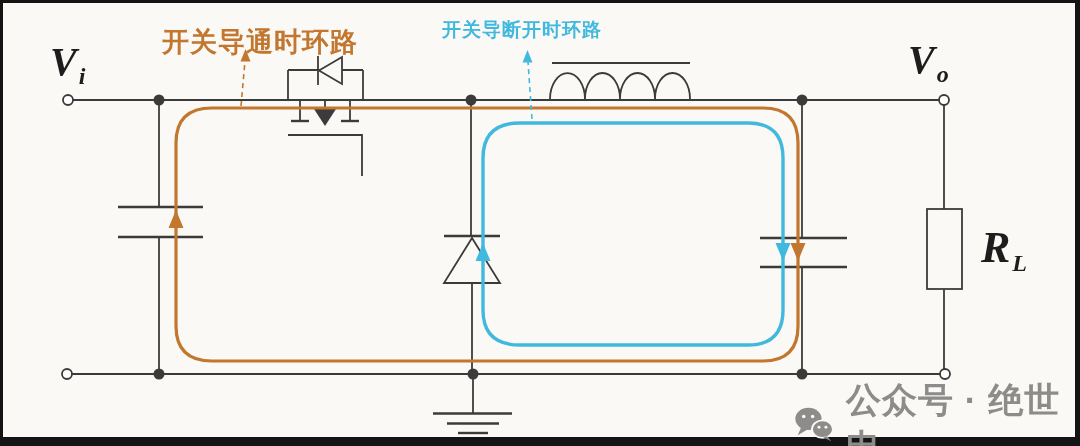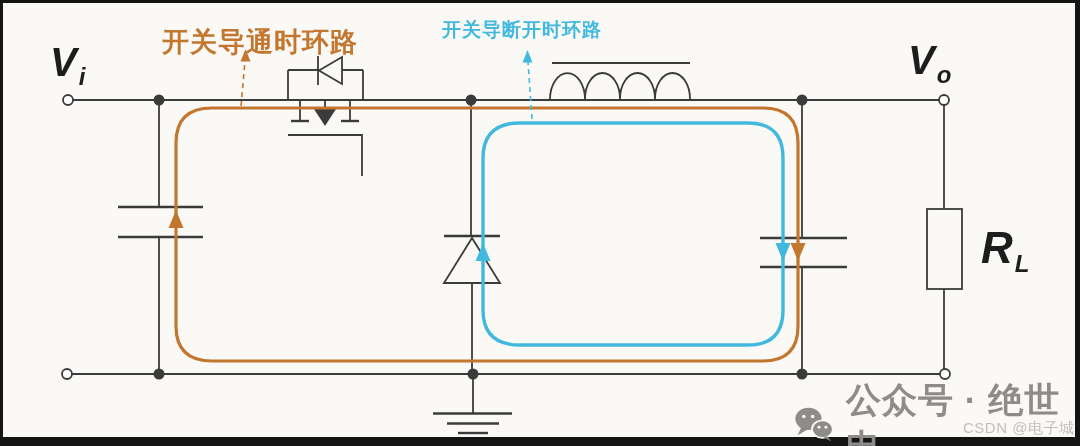--- a/index.html
+++ b/index.html
@@ -30,21 +30,21 @@
   .terminal{fill:#ffffff;stroke:var(--wire);stroke-width:1.8;}
   .device{fill:var(--background);stroke:var(--wire);stroke-width:1.8;}
   .loop-on{stroke:var(--on-loop);stroke-width:3.2;fill:none;}
   .loop-off{stroke:var(--off-loop);stroke-width:3.4;fill:none;}
   .arrow-on{fill:var(--on-loop);stroke:none;}
   .arrow-off{fill:var(--off-loop);stroke:none;}
   .leader-on{stroke:var(--on-loop);stroke-width:1.6;stroke-dasharray:5 4;fill:none;}
   .leader-off{stroke:var(--off-loop);stroke-width:1.6;stroke-dasharray:5 4;fill:none;}
   .lbl{position:absolute;white-space:nowrap;line-height:1;}
   .vlabel{
-    font-family:Liberation Sans, sans-serif;
+    font-family:Liberation Serif, serif;
     font-style:italic;font-weight:bold;
     font-size:40px;color:#1d1d1d;
   }
   .vlabel sub{font-size:24px;vertical-align:baseline;position:relative;top:9px;left:2px;}
   .loop-caption{font-weight:600;letter-spacing:1px;}
   .caption-on{color:var(--on-loop);font-size:27px;}
   .caption-off{color:var(--off-loop);font-size:19px;}
   .watermark-row{
     position:absolute;left:793px;top:377px;
     display:flex;align-items:center;gap:10px;
@@ -175,14 +175,13 @@
       <polygon points="9,22 5,31 16,24.5" fill="var(--watermark)"></polygon>
       <circle cx="11.5" cy="11" r="1.9" fill="var(--background)"></circle>
       <circle cx="21" cy="11" r="1.9" fill="var(--background)"></circle>
       <ellipse cx="31.5" cy="24.5" rx="11.2" ry="9.4" fill="var(--watermark)" stroke="var(--background)" stroke-width="2"></ellipse>
       <polygon points="36.5,32 41,37.5 32.5,33.5" fill="var(--watermark)"></polygon>
       <circle cx="27.8" cy="22.5" r="1.6" fill="var(--background)"></circle>
       <circle cx="35.2" cy="22.5" r="1.6" fill="var(--background)"></circle>
     </svg>
     <span>公众号 · 绝世电</span>
   </div>
-  <div class="csdn">CSDN @电子城</div>
 </div>
 
 </body></html>

